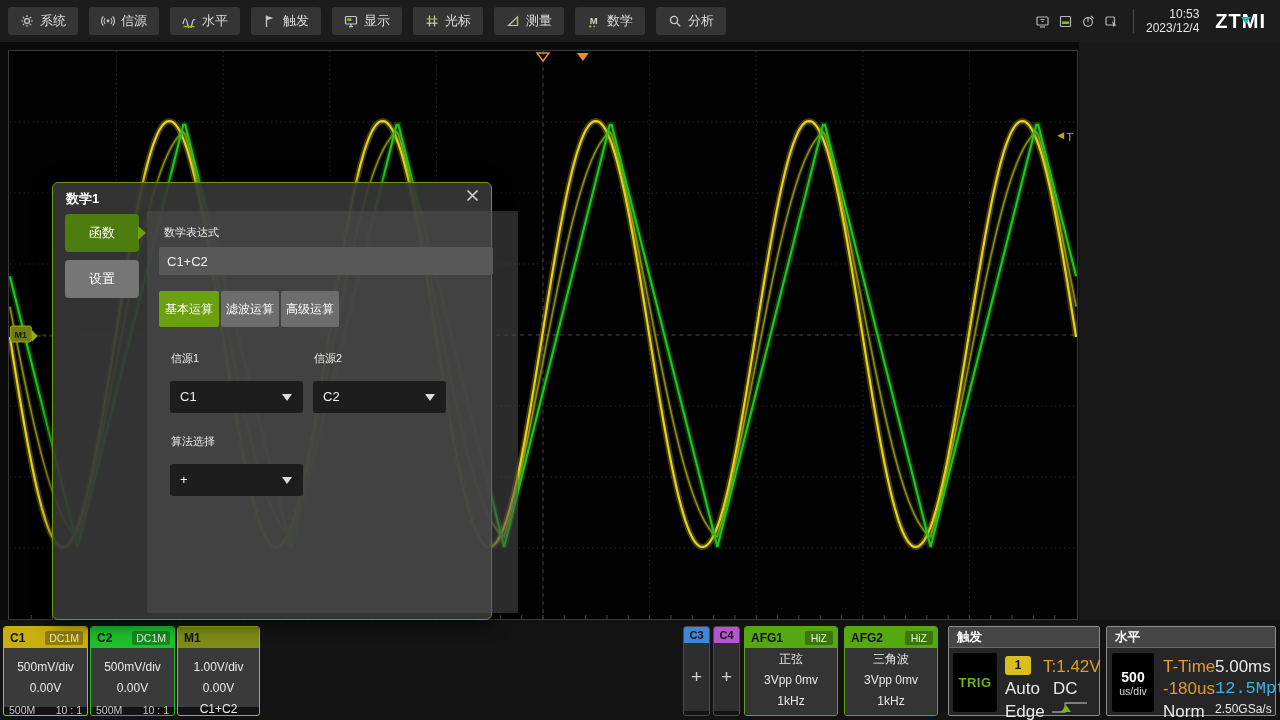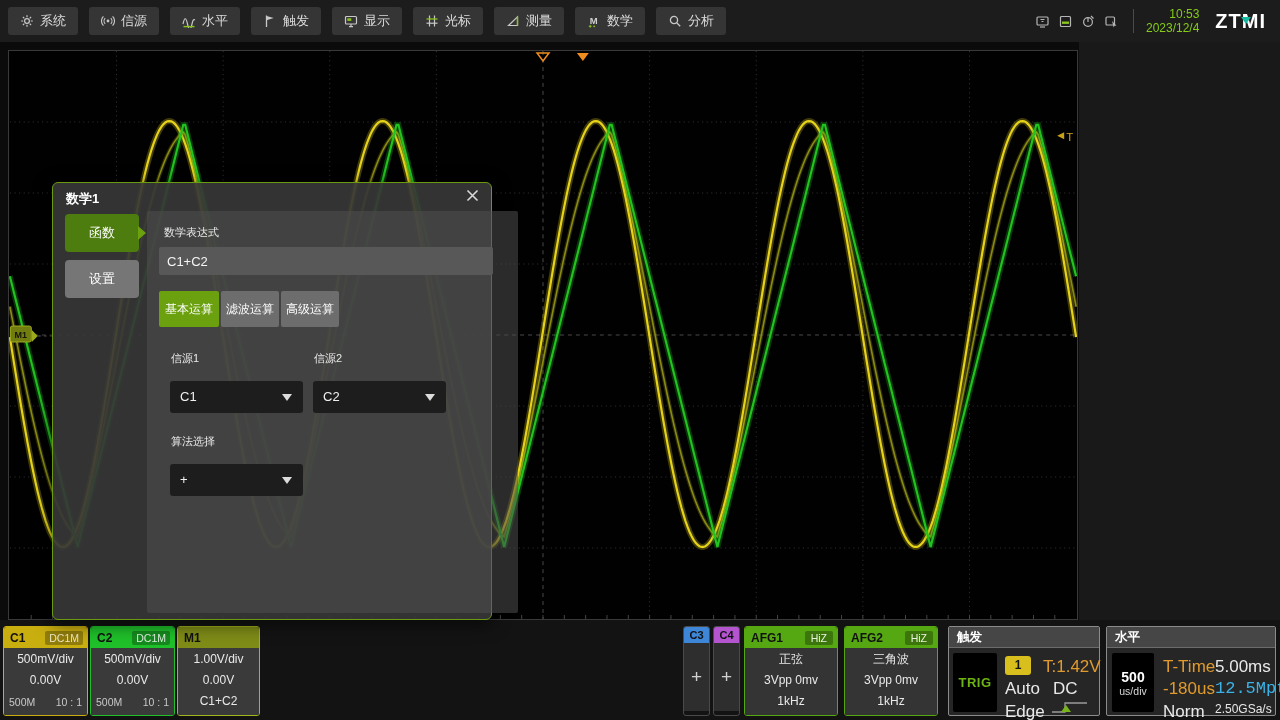--- a/index.html
+++ b/index.html
@@ -9,21 +9,21 @@
   
   #topbar { position:absolute; left:0; top:0; width:1280px; height:42px; background:#1c1c1c;
             display:flex; align-items:center; padding:0 14px 0 8px; }
   .menu-btn { display:flex; align-items:center; justify-content:center; gap:6px;
               width:70px; height:28px; background:#353535; border:none; border-radius:3px;
               color:#dcdcdc; font-size:13px; margin-right:11px; cursor:pointer; }
   .menu-btn svg { flex:0 0 auto; }
   #topbar-right { margin-left:auto; display:flex; align-items:center; }
   .status-icons { display:flex; align-items:center; gap:8px; margin-right:14px; }
   .tb-divider { width:1px; height:24px; background:#4a4a4a; margin-right:12px; }
-  .clock { text-align:right; color:#84cc16; font-size:12px; line-height:14px; margin-right:16px; }
+  .clock { text-align:right; color:#e5e5e5; font-size:12px; line-height:14px; margin-right:16px; }
   .logo { position:relative; color:#ffffff; font-size:20px; font-weight:bold; letter-spacing:1px; }
   .logo-tri { position:absolute; left:26px; top:7px; width:0; height:0;
               border-left:5px solid transparent; border-right:5px solid transparent;
               border-top:7px solid #17b8a2; }
 
   
   #plot { position:absolute; left:8px; top:50px; width:1070px; height:570px;
           background:#010101; border:1px solid #3a3a3a; }
   #plot svg { position:absolute; left:0; top:0; }
   #right-strip { position:absolute; left:1079px; top:42px; width:201px; height:678px; background:#191919; }
@@ -59,21 +59,21 @@
               border-left:5.5px solid transparent; border-right:5.5px solid transparent;
               border-top:7px solid #dcdcdc; }
 
   
   #bottombar { position:absolute; left:0; top:620px; width:1280px; height:100px; background:#131313; }
   .chbox { position:absolute; top:6px; width:85px; height:90px; border-radius:3px; overflow:hidden; cursor:pointer; }
   .ch-head { height:21px; display:flex; align-items:center; padding:0 4px 0 6px; }
   .ch-id { font-size:12px; font-weight:bold; color:#111; }
   .ch-badge { margin-left:auto; background:rgba(0,0,0,0.28); border-radius:2px; padding:1px 4px;
               font-size:10.5px; color:#efe9c2; }
-  .ch-body { background:#3a3a3a; height:67px; padding-top:1px; }
+  .ch-body { background:#3a3a3a; height:59px; padding-top:9px; }
   .ch-row { text-align:center; font-size:12px; color:#e9e9e9; line-height:21px; height:21px; }
   .ch-foot { display:flex; justify-content:space-between; padding:0 5px; font-size:10.5px;
              color:#c8c8c8; line-height:22px; }
   .minibox { position:absolute; top:6px; width:27px; height:90px; border:1px solid #4a4a4a;
              border-radius:3px; overflow:hidden; cursor:pointer; }
   .mini-head { height:16px; display:flex; align-items:center; justify-content:center;
                font-size:11px; font-weight:bold; color:#101010; }
   .mini-body { background:#2e2e2e; height:68px; display:flex; align-items:center; justify-content:center;
                color:#d0d0d0; font-size:19px; font-weight:300; }
   .afgbox { position:absolute; top:6px; width:94px; height:90px; border:1px solid #55a812;

